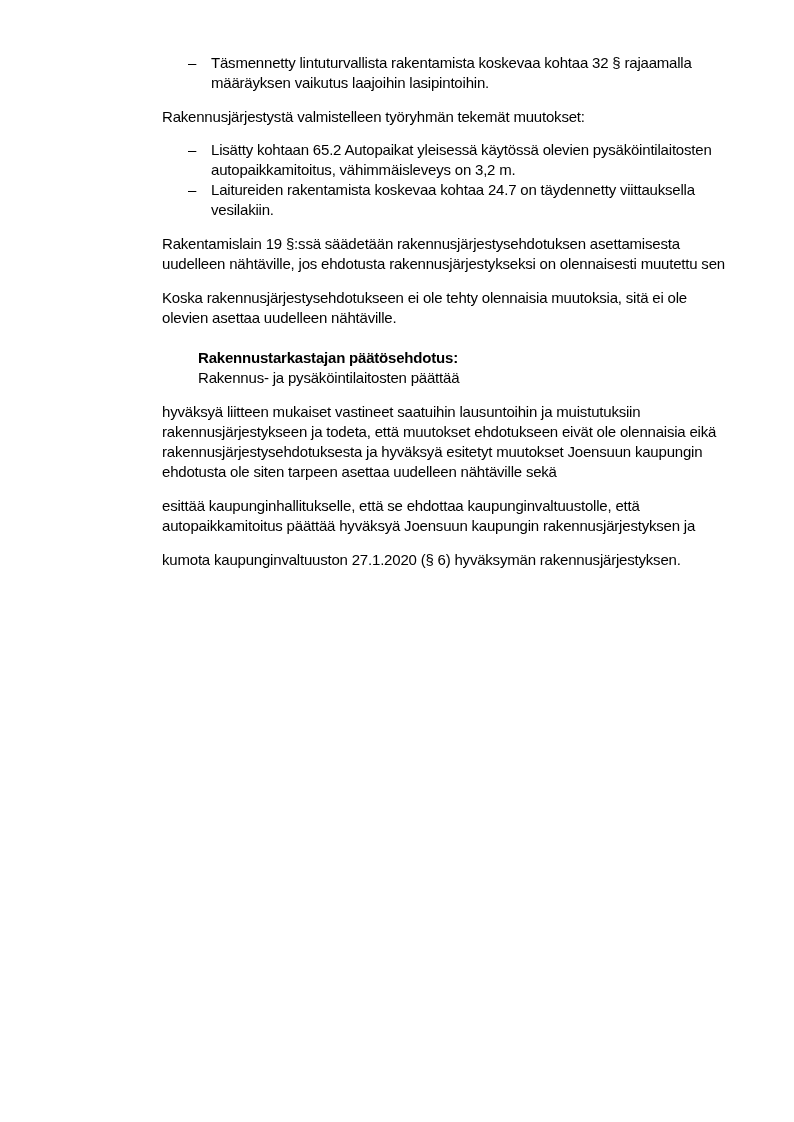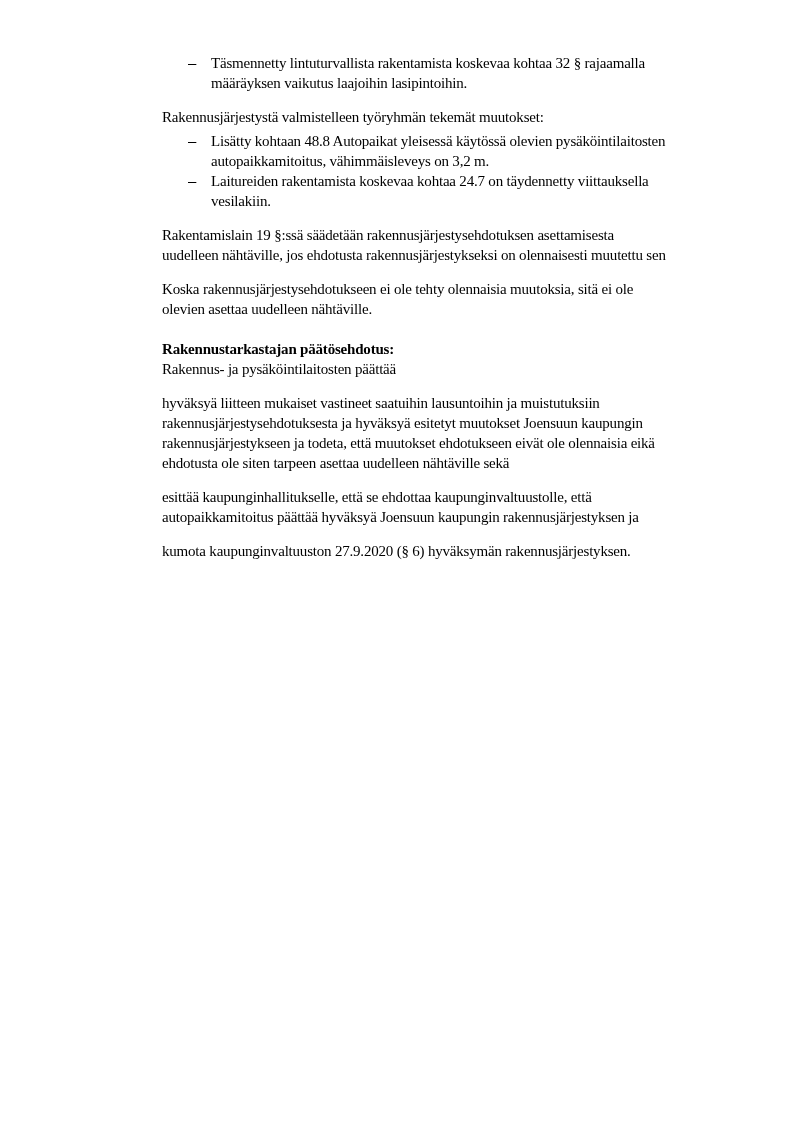--- a/index.html
+++ b/index.html
@@ -22,28 +22,28 @@
     top: 53px;
     width: 600px;
     font-size: 15px;
     line-height: 20px;
     letter-spacing: -0.2px;
   }
   .blk {
     margin: 0 0 14px 0;
   }
   .blk.no-gap {
-    margin-bottom: 4px;
+    margin-bottom: 13px;
   }
   .blk.pre-head {
     padding-top: 6px; 
+    margin-left: 36px;
   }
   .ln {
     white-space: pre;
-    font-family: Liberation Serif, serif;
   }
   .bold {
     font-weight: bold;
   }
   .bullet {
     position: relative;
     padding-left: 49px;
   }
   .bullet .dash {
     position: absolute;
@@ -67,21 +67,21 @@
   </div>
 
   <div class="blk no-gap">
     <div class="ln">Rakennusjärjestystä valmistelleen työryhmän tekemät muutokset:</div>
   </div>
 
   <div class="blk">
     <div class="bullet">
       <span class="dash">–</span>
       <div>
-        <div class="ln">Lisätty kohtaan 48.8 Autopaikat yleisessä käytössä olevien pysäköintilaitosten</div>
+        <div class="ln">Lisätty kohtaan 65.2 Autopaikat yleisessä käytössä olevien pysäköintilaitosten</div>
         <div class="ln">autopaikkamitoitus, vähimmäisleveys on 3,2 m.</div>
       </div>
     </div>
     <div class="bullet">
       <span class="dash">–</span>
       <div>
         <div class="ln">Laitureiden rakentamista koskevaa kohtaa 24.7 on täydennetty viittauksella</div>
         <div class="ln">vesilakiin.</div>
       </div>
     </div>
@@ -98,28 +98,28 @@
   </div>
 
 
   <div class="blk pre-head">
     <div class="ln bold">Rakennustarkastajan päätösehdotus:</div>
     <div class="ln">Rakennus- ja pysäköintilaitosten päättää</div>
   </div>
 
   <div class="blk">
     <div class="ln">hyväksyä liitteen mukaiset vastineet saatuihin lausuntoihin ja muistutuksiin</div>
+    <div class="ln">rakennusjärjestykseen ja todeta, että muutokset ehdotukseen eivät ole olennaisia eikä</div>
     <div class="ln">rakennusjärjestysehdotuksesta ja hyväksyä esitetyt muutokset Joensuun kaupungin</div>
-    <div class="ln">rakennusjärjestykseen ja todeta, että muutokset ehdotukseen eivät ole olennaisia eikä</div>
     <div class="ln">ehdotusta ole siten tarpeen asettaa uudelleen nähtäville sekä</div>
   </div>
 
   <div class="blk">
     <div class="ln">esittää kaupunginhallitukselle, että se ehdottaa kaupunginvaltuustolle, että</div>
     <div class="ln">autopaikkamitoitus päättää hyväksyä Joensuun kaupungin rakennusjärjestyksen ja</div>
   </div>
 
   <div class="blk">
-    <div class="ln">kumota kaupunginvaltuuston 27.9.2020 (§ 6) hyväksymän rakennusjärjestyksen.</div>
+    <div class="ln">kumota kaupunginvaltuuston 27.1.2020 (§ 6) hyväksymän rakennusjärjestyksen.</div>
   </div>
 
 
 </div>
 
 </body></html>

